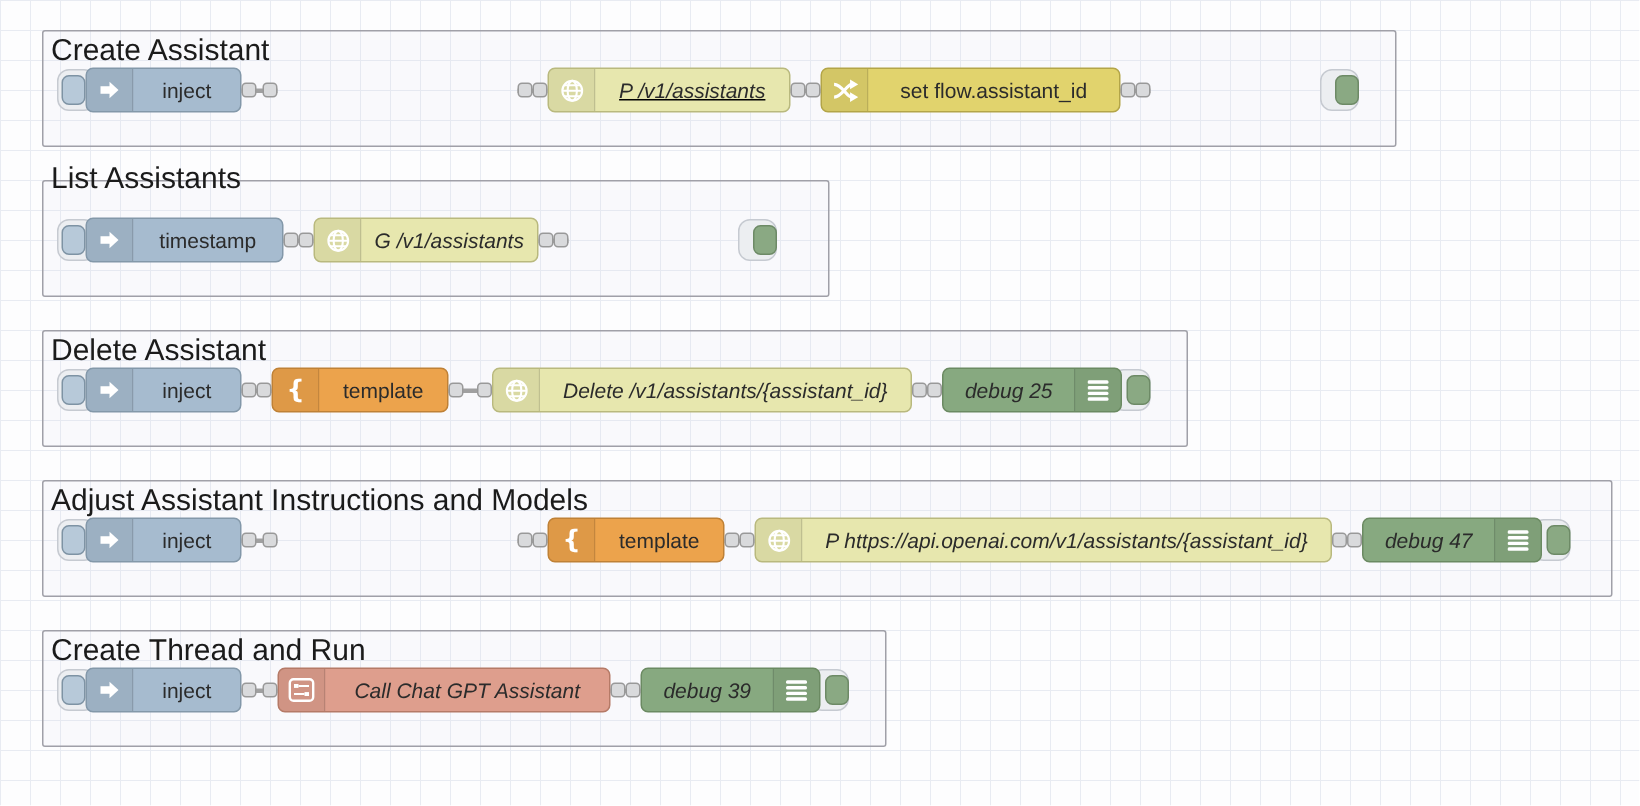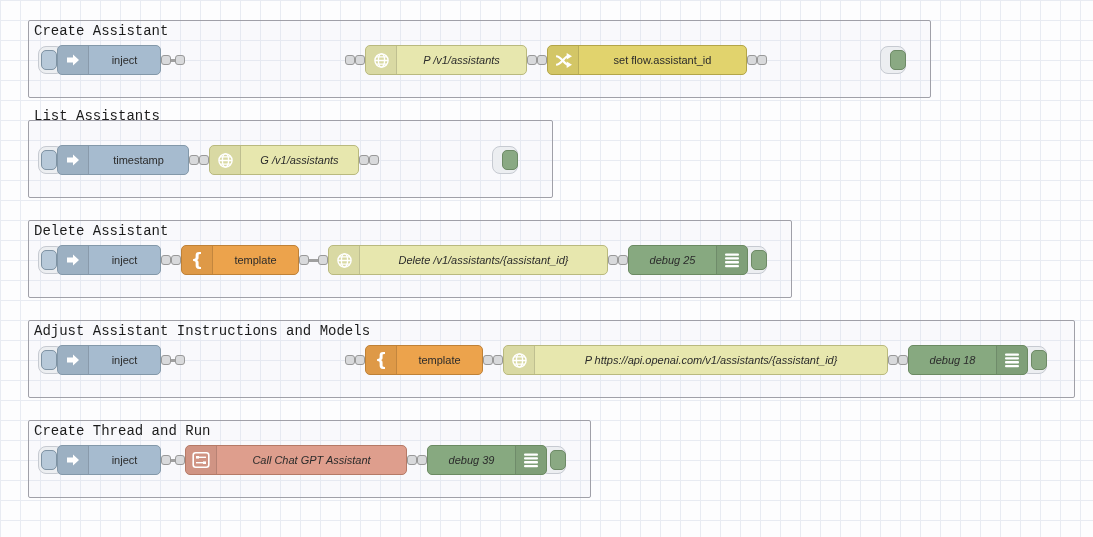--- a/index.html
+++ b/index.html
@@ -17,25 +17,24 @@
   .group{
     position:absolute;
     border:1px solid #a0a0a8;
     border-radius:2px;
     background:rgba(220,225,240,0.12);
     box-sizing:border-box;
     z-index:0;
   }
   .group-label{
     position:absolute;
-    font-size:14px;
+    font-size:20px;
     color:#1b1b1b;
     white-space:nowrap;
     z-index:1;
-    font-family:Liberation Mono, monospace;
   }
   .node{
     position:absolute;
     height:30px;
     border-radius:5px;
     border:1px solid;
     box-sizing:border-box;
     display:flex;
     align-items:stretch;
     z-index:3;
@@ -44,21 +43,21 @@
     width:30px;
     flex:0 0 30px;
     background:rgba(0,0,0,0.06);
     display:flex;align-items:center;justify-content:center;
   }
   .icon-strip.left{border-right:1px solid rgba(0,0,0,0.12);border-radius:4px 0 0 4px;}
   .icon-strip.right{border-left:1px solid rgba(0,0,0,0.12);border-radius:0 4px 4px 0;}
   .node-label{
     flex:1;
     display:flex;align-items:center;justify-content:center;
-    font-size:11px;
+    font-size:14px;
     color:#2b2b2b;
     white-space:nowrap;
     padding:0 6px;
     overflow:hidden;
   }
   .node-label.italic{font-style:italic;}
   .port{
     position:absolute;
     width:10px;height:10px;
     background:#d9dadc;
@@ -108,21 +107,21 @@
           </svg>
         </span>
       </div>
       <div class="node-label">inject</div>
     </div>
     <div class="port" style="left: 161px; top: 55px;"></div>
     <div class="wire" style="left: 161px; top: 58.5px; width: 24px;"></div>
     <div class="port" style="left: 175px; top: 55px;"></div>
     <div class="port" style="left: 345px; top: 55px;"></div>
     <div class="wire" style="left: 345px; top: 58.5px; width: 20px;"></div>
-    <div class="node" style="left: 365px; top: 45px; width: 162px; background: rgb(231, 231, 174); border-color: rgb(185, 185, 126);">
+    <div class="node" style="left: 365px; top: 45px; width: 162px; background: rgb(231, 231, 174); border-color: rgb(185, 185, 126); text-decoration: underline;">
       <div class="icon-strip left">
         <span style="display: flex;">
           <svg width="17" height="17" viewBox="0 0 16 16">
             <g stroke="#fff" fill="none" stroke-width="1.3">
               <circle cx="8" cy="8" r="6.2"></circle>
               <ellipse cx="8" cy="8" rx="2.9" ry="6.2"></ellipse>
               <path d="M1.8 8h12.4M2.8 4.6h10.4M2.8 11.4h10.4"></path>
             </g>
           </svg>
         </span>
@@ -294,21 +293,21 @@
         </span>
       </div>
       <div class="node-label italic">P https://api.openai.com/v1/assistants/{assistant_id}</div>
     </div>
     <div class="port" style="left: 493px; top: 355px;"></div>
     <div class="port" style="left: 888px; top: 355px;"></div>
     <div class="wire" style="left: 888px; top: 358.5px; width: 20px;"></div>
     <div class="btn-housing" style="left: 1021px; top: 346px;"></div>
     <div class="btn-inner" style="left: 1031px; top: 350px; background: rgb(138, 169, 131); border-color: rgb(109, 138, 102);"></div>
     <div class="node" style="left: 908px; top: 345px; width: 120px; background: rgb(135, 169, 128); border-color: rgb(107, 138, 98);">
-      <div class="node-label italic">debug 18</div>
+      <div class="node-label italic">debug 47</div>
       <div class="icon-strip right">
         <span style="display: flex;">
           <svg width="15" height="15" viewBox="0 0 15 15">
             <g fill="#fff">
               <rect y="0.5" width="14" height="2.3" rx="1"></rect>
               <rect y="4.3" width="14" height="2.3" rx="1"></rect>
               <rect y="8.1" width="14" height="2.3" rx="1"></rect>
               <rect y="11.9" width="14" height="2.3" rx="1"></rect>
             </g>
           </svg>

